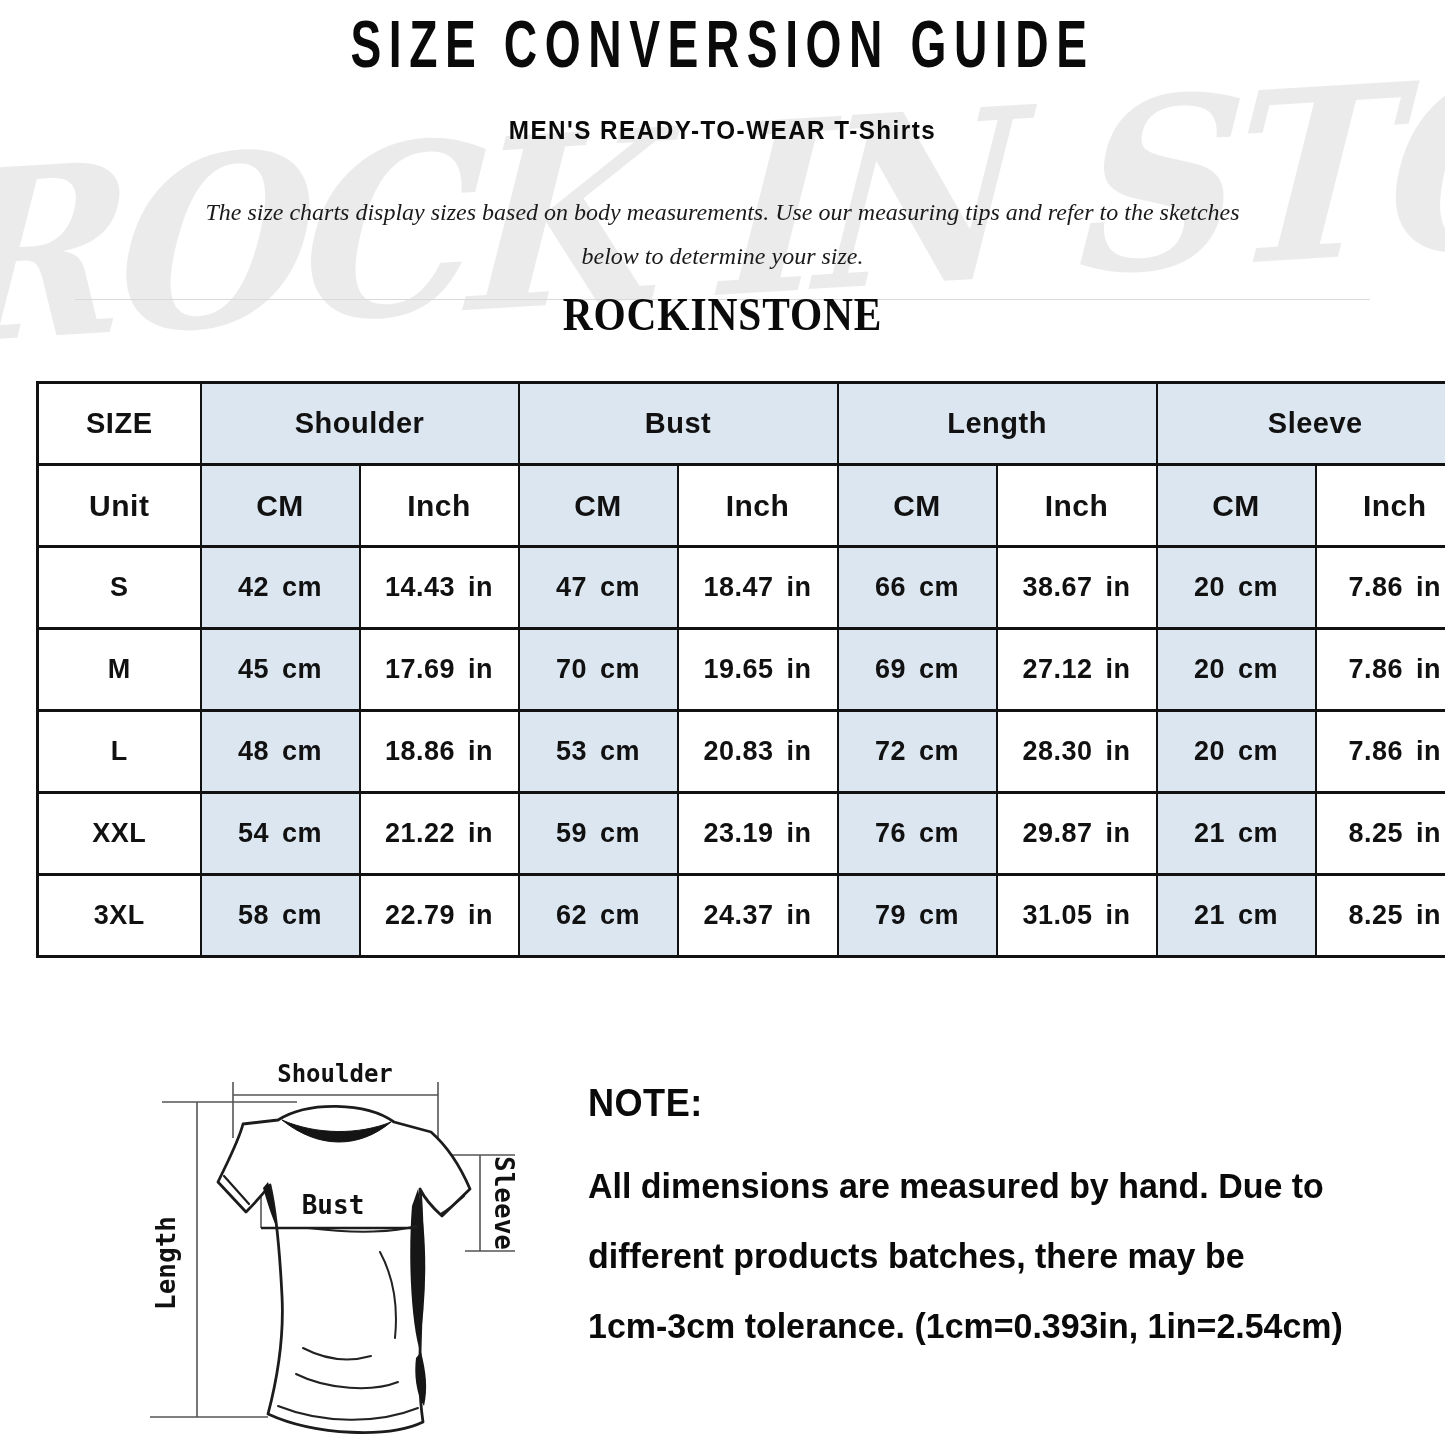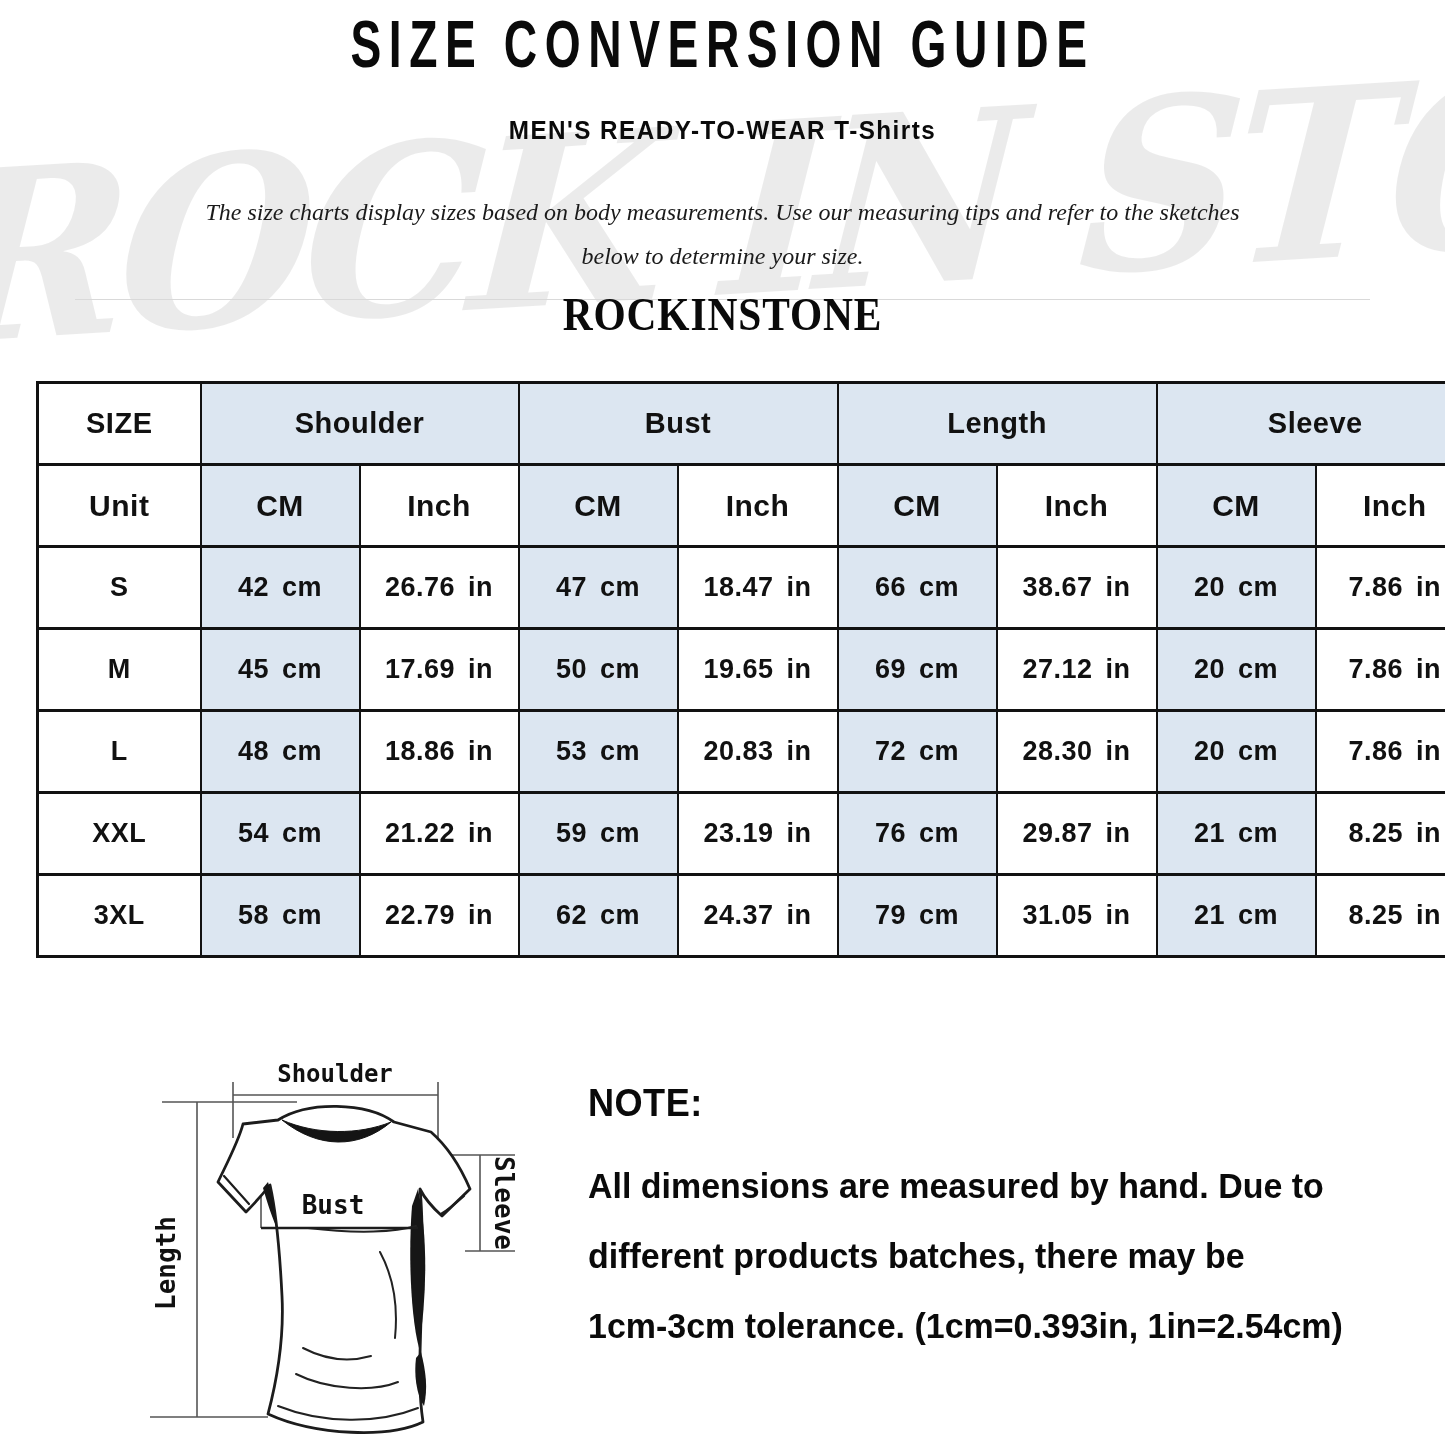--- a/index.html
+++ b/index.html
@@ -121,33 +121,33 @@
         <td class="blue">CM</td>
         <td>Inch</td>
         <td class="blue">CM</td>
         <td>Inch</td>
         <td class="blue">CM</td>
         <td>Inch</td>
       </tr>
       <tr>
         <td>S</td>
         <td class="blue">42 cm</td>
-        <td>26.76 in</td>
+        <td>14.43 in</td>
         <td class="blue">47 cm</td>
         <td>18.47 in</td>
         <td class="blue">66 cm</td>
         <td>38.67 in</td>
         <td class="blue">20 cm</td>
         <td>7.86 in</td>
       </tr>
       <tr>
         <td>M</td>
         <td class="blue">45 cm</td>
         <td>17.69 in</td>
-        <td class="blue">50 cm</td>
+        <td class="blue">70 cm</td>
         <td>19.65 in</td>
         <td class="blue">69 cm</td>
         <td>27.12 in</td>
         <td class="blue">20 cm</td>
         <td>7.86 in</td>
       </tr>
       <tr>
         <td>L</td>
         <td class="blue">48 cm</td>
         <td>18.86 in</td>

